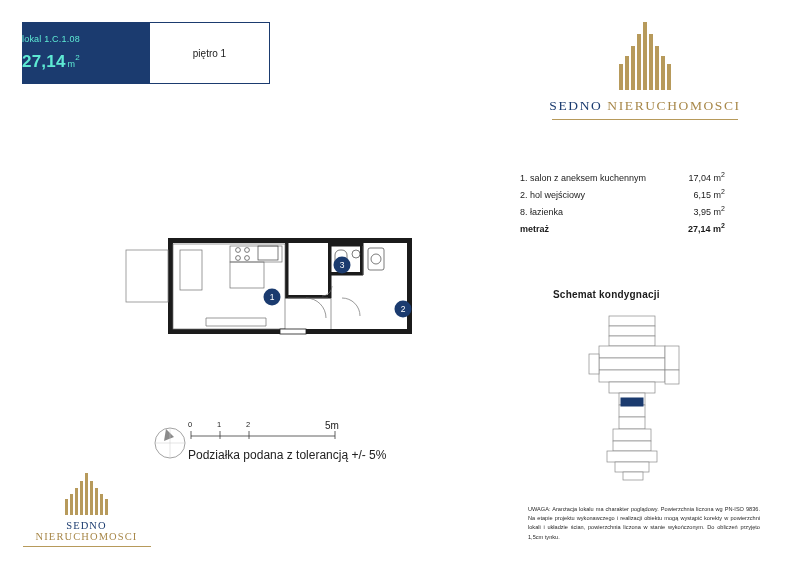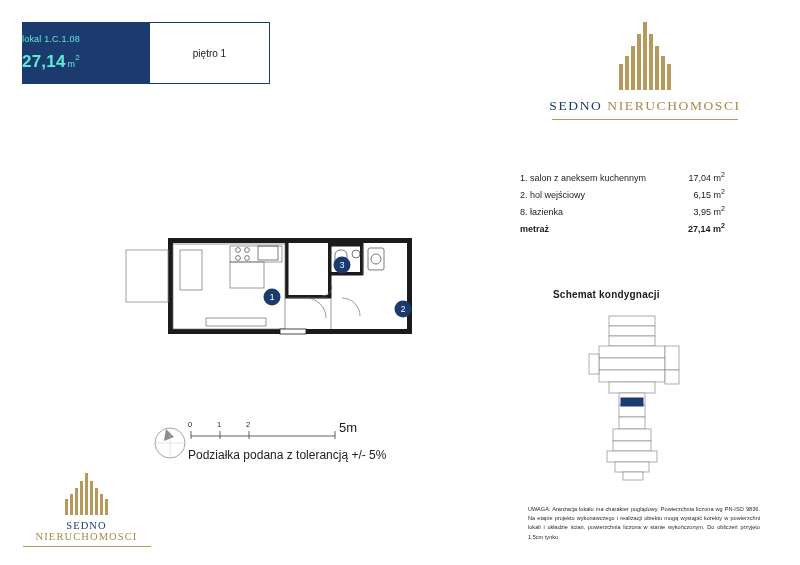--- a/index.html
+++ b/index.html
@@ -385,21 +385,21 @@
       <svg width="150" height="16" viewBox="0 0 150 16">
         <line x1="3" y1="11" x2="147" y2="11" stroke="#3a3a3a" stroke-width="0.8"></line>
         <line x1="3" y1="6" x2="3" y2="14" stroke="#3a3a3a" stroke-width="0.8"></line>
         <line x1="32" y1="6" x2="32" y2="14" stroke="#3a3a3a" stroke-width="0.8"></line>
         <line x1="61" y1="6" x2="61" y2="14" stroke="#3a3a3a" stroke-width="0.8"></line>
         <line x1="147" y1="6" x2="147" y2="14" stroke="#3a3a3a" stroke-width="0.8"></line>
       </svg>
       <span style="position:absolute;left:0;top:-5px;font-size:7.5px">0</span>
       <span style="position:absolute;left:29px;top:-5px;font-size:7.5px">1</span>
       <span style="position:absolute;left:58px;top:-5px;font-size:7.5px">2</span>
-      <span style="position:absolute;left:151px;top:-5px;font-size:13px">5m</span>
+      <span style="position:absolute;left:137px;top:-5px;font-size:10px">5m</span>
     </div>
     <div class="scale-note">Podziałka podana z tolerancją +/- 5%</div>
   </div>
 
   <div class="logo-bot">
     <div class="logo-mark">
       <i style="height:16px"></i>
         <i style="height:21px"></i>
         <i style="height:27px"></i>
         <i style="height:34px"></i>

